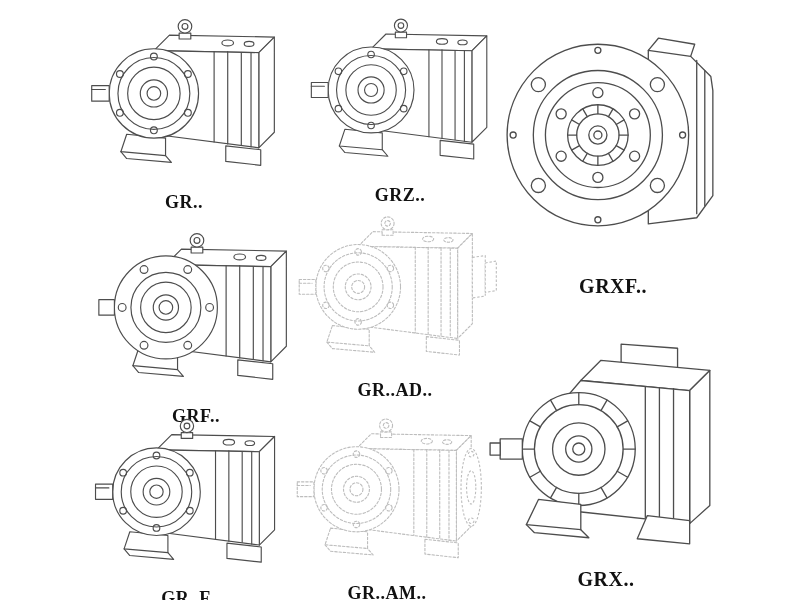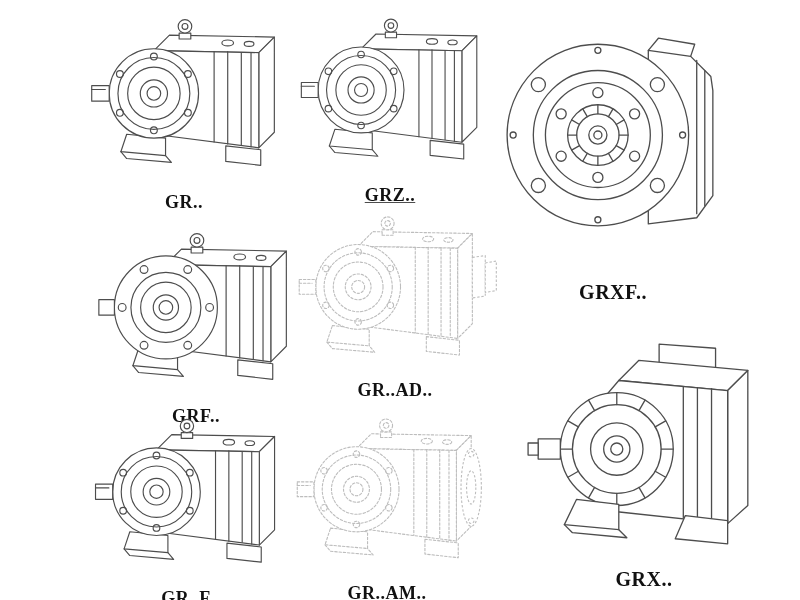--- a/index.html
+++ b/index.html
@@ -21,28 +21,28 @@
   .fig svg{width:100%;height:auto;display:block;}
   .fig.ghost{color:var(--ghost-line);}
   .fig.ghost svg{stroke-dasharray:2.6 2;}
   .lbl{
     margin-top:6px;text-align:center;font-weight:bold;font-size:18px;
     letter-spacing:0.5px;color:var(--label);white-space:nowrap;
   }
   .lbl.big{font-size:20px;}
   
   #fig-gr   {left:82px;  top:6px;   width:204px;}
-  #fig-grz  {left:292px; top:6px;   width:196px;text-decoration:underline;}
+  #fig-grz  {left:302px; top:6px;   width:196px;}
   #fig-grxf {left:497px; top:14px;  width:232px;}
-  #fig-grxf .lbl{margin-top:30px;text-align:right;}
+  #fig-grxf .lbl{margin-top:24px;text-align:right;}
   #fig-grf  {left:94px;  top:220px; width:204px;}
   #fig-grad {left:290px; top:204px; width:210px;}
   #fig-grf2 {left:86px;  top:406px; width:200px;}
   #fig-gram {left:288px; top:406px; width:198px;}
-  #fig-grx  {left:518px; top:318px; width:252px;}
+  #fig-grx  {left:480px; top:318px; width:252px;}
   #fig-grx .lbl{margin-top:16px;}
   .defs-holder{position:absolute;width:0;height:0;overflow:hidden;}
 </style>
 </head>
 <body>
 
 <svg class="defs-holder" aria-hidden="true">
   <defs>
     <g id="gbx-body" stroke="currentColor" fill="#ffffff" stroke-width="1.2" stroke-linejoin="round" stroke-linecap="round">
       <path d="M74,46 L90,30 L198,32 L182,48 Z"></path>

